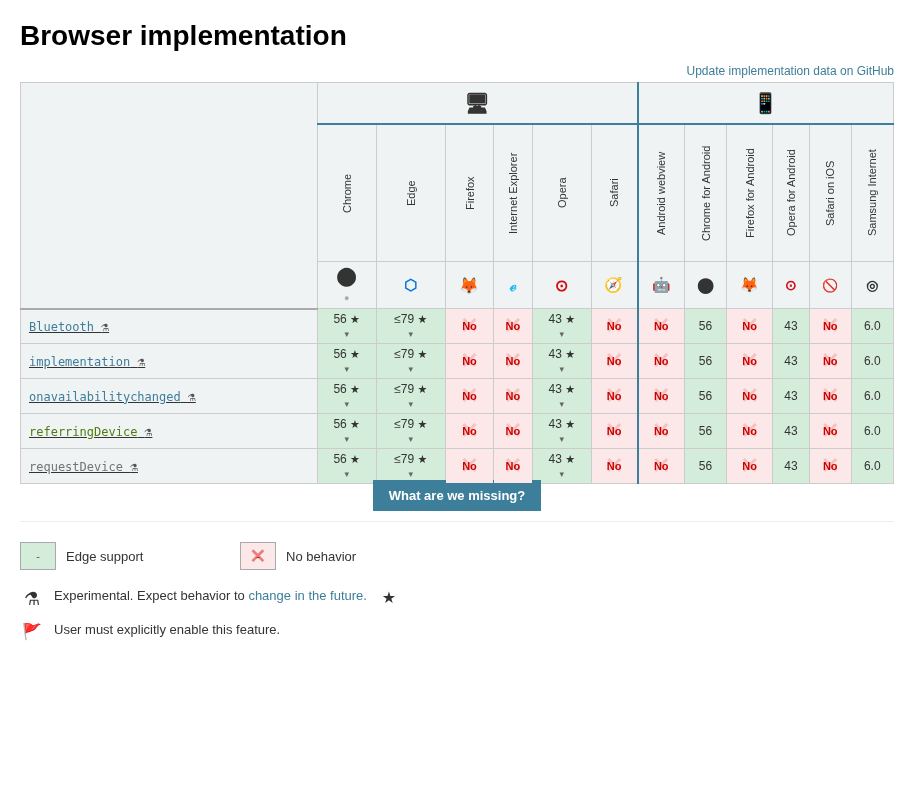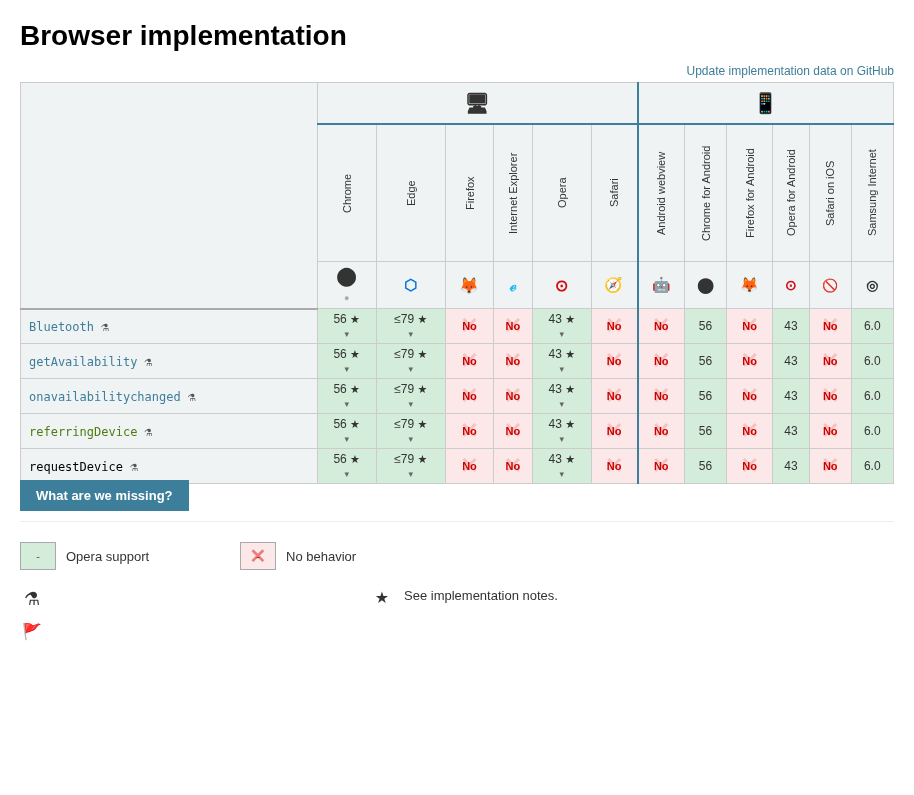--- a/index.html
+++ b/index.html
@@ -40,20 +40,21 @@
       padding: 3px 4px;
     }
     table.compat-table .feature-col {
       text-align: left;
       background: #f0f3f4;
       font-family: monospace;
       font-size: 12px;
       white-space: nowrap;
       min-width: 160px;
       padding-left: 8px;
+      text-decoration: underline;
     }
     .feature-col a {
       color: #3d7e9a;
       text-decoration: none;
     }
     .col-header-row th {
       background: #f0f3f4;
       vertical-align: bottom;
       padding: 4px 3px 6px 3px;
     }
@@ -192,21 +193,21 @@
       text-decoration: none;
     }
     .separator {
       width: 100%;
       height: 1px;
       background: #eee;
       margin: 10px 0;
     }
     .bottom-bar {
       display: flex;
-      justify-content: flex-start;
+      justify-content: center;
       margin-bottom: 4px;
     }
   </style>
 </head>
 <body>
 
 <h1>Browser implementation</h1>
 
 <div class="github-link">Update implementation data on GitHub</div>
 
@@ -282,21 +283,21 @@
         <span class="cell-no-text" style="position:relative;z-index:1;font-size:11px;color:#c00;font-weight:bold;">No</span>
       </td>
           <td class="cell-full"><span style="font-size:12px;">43</span></td>
           <td class="cell-no" style="position: relative;">
         <span style="position:absolute;top:50%;left:50%;transform:translate(-50%,-50%);font-size:22px;color:#e88;opacity:0.4;font-weight:bold;">✕</span>
         <span class="cell-no-text" style="position:relative;z-index:1;font-size:11px;color:#c00;font-weight:bold;">No</span>
       </td>
           <td class="cell-full"><span style="font-size:12px;">6.0</span></td>
         </tr>
         <tr class="data-row">
-          <td class="feature-col" style="background: rgb(240, 243, 244);"><a href="#" style="color:#3d7e9a;text-decoration:none;font-family:monospace;">getAvailability</a> <span style="font-size:13px; color:#555;">⚗</span></td>
+          <td class="feature-col" style="background: rgb(240, 243, 244);"><a href="#" style="color:#3d7e9a;text-decoration:none;font-family:monospace;">implementation</a> <span style="font-size:13px; color:#555;">⚗</span></td>
           <td class="cell-full"><span style="font-size:12px;">56</span> <span class="star">★</span><br><span style="font-size:9px; color:#666;">▾</span></td>
           <td class="cell-full"><span style="font-size:12px;">≤79</span> <span class="star">★</span><br><span style="font-size:9px; color:#666;">▾</span></td>
           <td class="cell-no" style="position: relative;">
         <span style="position:absolute;top:50%;left:50%;transform:translate(-50%,-50%);font-size:22px;color:#e88;opacity:0.4;font-weight:bold;">✕</span>
         <span class="cell-no-text" style="position:relative;z-index:1;font-size:11px;color:#c00;font-weight:bold;">No</span>
       </td>
           <td class="cell-no" style="position: relative;">
         <span style="position:absolute;top:50%;left:50%;transform:translate(-50%,-50%);font-size:22px;color:#e88;opacity:0.4;font-weight:bold;">✕</span>
         <span class="cell-no-text" style="position:relative;z-index:1;font-size:11px;color:#c00;font-weight:bold;">No</span>
       </td>
@@ -381,21 +382,21 @@
         <span class="cell-no-text" style="position:relative;z-index:1;font-size:11px;color:#c00;font-weight:bold;">No</span>
       </td>
           <td class="cell-full"><span style="font-size:12px;">43</span></td>
           <td class="cell-no" style="position: relative;">
         <span style="position:absolute;top:50%;left:50%;transform:translate(-50%,-50%);font-size:22px;color:#e88;opacity:0.4;font-weight:bold;">✕</span>
         <span class="cell-no-text" style="position:relative;z-index:1;font-size:11px;color:#c00;font-weight:bold;">No</span>
       </td>
           <td class="cell-full"><span style="font-size:12px;">6.0</span></td>
         </tr>
         <tr class="data-row">
-          <td class="feature-col" style="background: rgb(240, 243, 244);"><a href="#" style="color:#000000;text-decoration:none;font-family:monospace;">requestDevice</a> <span style="font-size:13px; color:#555;">⚗</span></td>
+          <td class="feature-col" style="background: rgb(240, 243, 244);"><a href="#" style="color:#737373;text-decoration:none;font-family:monospace;">requestDevice</a> <span style="font-size:13px; color:#555;">⚗</span></td>
           <td class="cell-full"><span style="font-size:12px;">56</span> <span class="star">★</span><br><span style="font-size:9px; color:#666;">▾</span></td>
           <td class="cell-full"><span style="font-size:12px;">≤79</span> <span class="star">★</span><br><span style="font-size:9px; color:#666;">▾</span></td>
           <td class="cell-no" style="position: relative;">
         <span style="position:absolute;top:50%;left:50%;transform:translate(-50%,-50%);font-size:22px;color:#e88;opacity:0.4;font-weight:bold;">✕</span>
         <span class="cell-no-text" style="position:relative;z-index:1;font-size:11px;color:#c00;font-weight:bold;">No</span>
       </td>
           <td class="cell-no" style="position: relative;">
         <span style="position:absolute;top:50%;left:50%;transform:translate(-50%,-50%);font-size:22px;color:#e88;opacity:0.4;font-weight:bold;">✕</span>
         <span class="cell-no-text" style="position:relative;z-index:1;font-size:11px;color:#c00;font-weight:bold;">No</span>
       </td>
@@ -426,41 +427,44 @@
 
 <div class="bottom-bar">
   <button class="what-missing-btn">What are we missing?</button>
 </div>
 
 <div class="separator"></div>
 
 <div class="legend-section">
   <div class="legend-item">
     <div class="legend-box full" style="font-size:11px; color:#555;">-</div>
-    <span class="legend-text">Opera support</span>
+    <span class="legend-text">Edge support</span>
   </div>
   <div class="legend-item">
     <div class="legend-box no" style="position:relative; display:flex; align-items:center; justify-content:center;">
       <span class="legend-box-x">✕</span>
       <span class="legend-box-text-no">-</span>
     </div>
     <span class="legend-text">No behavior</span>
   </div>
 </div>
 
 <div class="notes-section" style="margin-top:16px;">
   <div style="min-width:340px;">
     <div class="note-item">
       <div class="note-symbol" style="font-size:18px;">⚗</div>
+      <div class="note-text">
+        Experimental. Expect behavior to <a href="#">change in the future.</a>
+      </div>
     </div>
     <div class="note-item" style="margin-top:10px;">
       <div class="note-symbol" style="font-size:16px;">🚩</div>
+      <div class="note-text">
+        User must explicitly enable this feature.
+      </div>
     </div>
   </div>
   <div style="min-width:280px;">
     <div class="note-item">
       <div class="note-symbol" style="font-size:16px;">★</div>
-      <div class="note-text">
-        See implementation notes.
-      </div>
     </div>
   </div>
 </div>
 
 </body></html>

